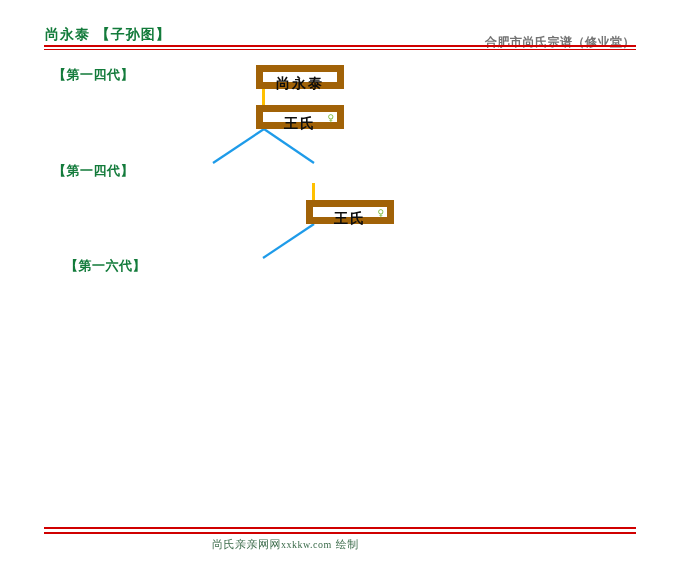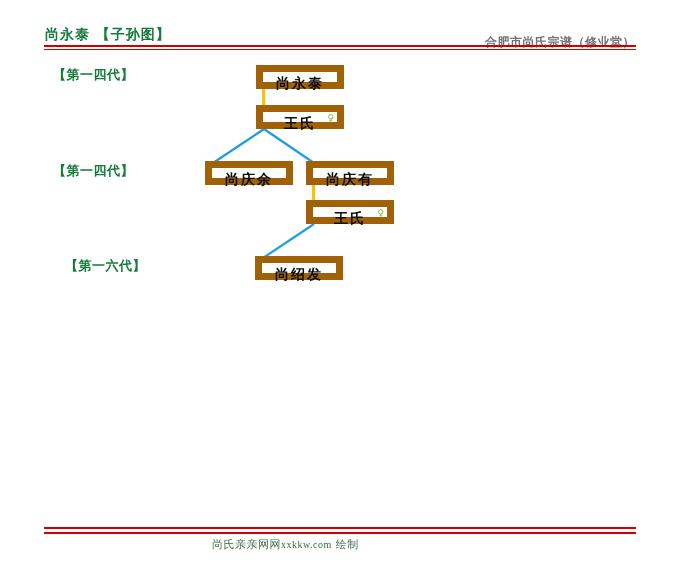--- a/index.html
+++ b/index.html
@@ -124,36 +124,27 @@
 
   <div class="pbox" style="left:220px;top:65px;width:88px;">
     <span class="nm">尚永泰</span>
   </div>
 
   <div class="pbox" style="left:220px;top:105px;width:88px;">
     <span class="nm">王氏</span>
     <span class="gsym">♀</span>
   </div>
 
-  <div class="pbox" style="left:169px;top:161px;width:88px;">
-    <span class="nm">尚庆余</span>
-  </div>
 
-  <div class="pbox" style="left:270px;top:161px;width:88px;">
-    <span class="nm">尚庆有</span>
-  </div>
 
   <div class="pbox" style="left:270px;top:200px;width:88px;">
     <span class="nm">王氏</span>
     <span class="gsym">♀</span>
   </div>
 
-  <div class="pbox" style="left:219px;top:256px;width:88px;">
-    <span class="nm">尚绍发</span>
-  </div>
 
   <div class="rule-bot"></div>
   <div class="rule-bot2"></div>
   <div class="footer-credit">
     <span>尚氏亲亲网网</span><span class="url">xxkkw.com</span>
     <span>绘制</span>
   </div>
 
 </div>
 

